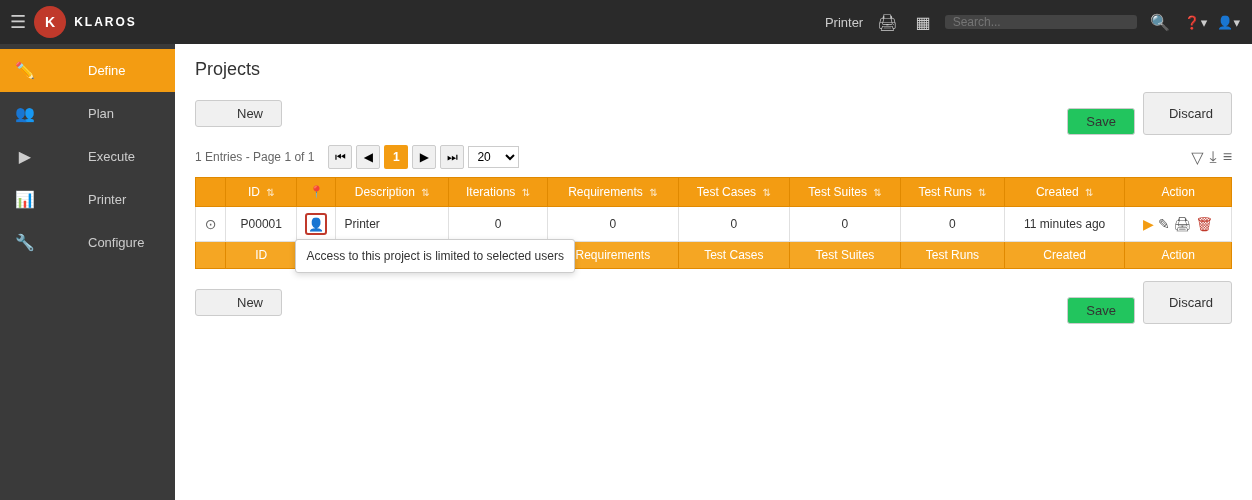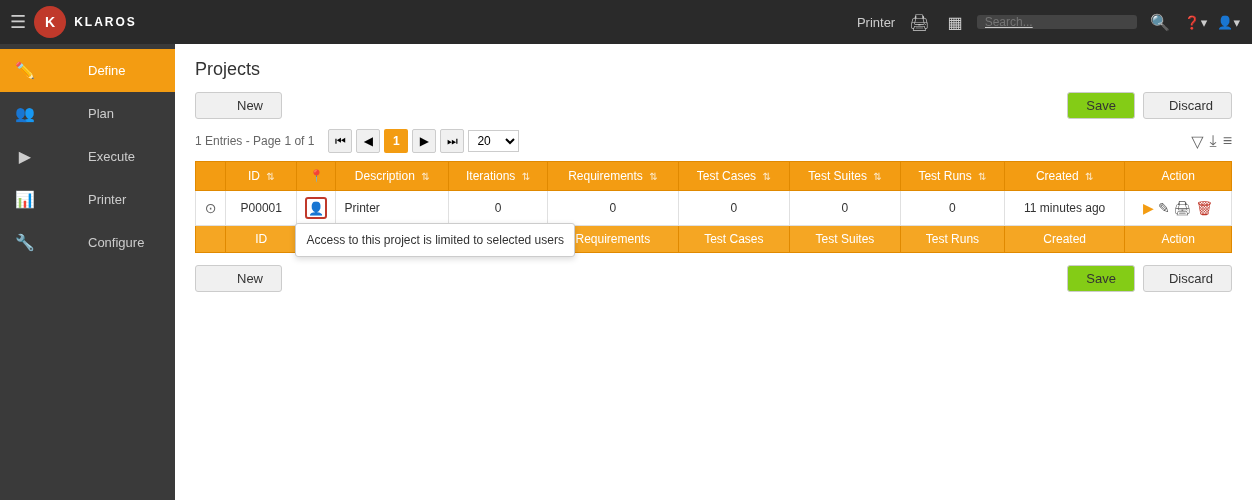--- a/index.html
+++ b/index.html
@@ -55,22 +55,21 @@
     }
     .topbar-printer-label { color: #ccc; font-size: 13px; }
     .topbar-icon-btn { color: #ccc; font-size: 16px; cursor: pointer; background: none; border: none; padding: 2px 4px; }
     .topbar-search {
       background: #444;
       border: none;
       border-radius: 3px;
       padding: 0 8px;
       color: #ccc;
       font-size: 12px;
-      width: 160px;
-      text-decoration: underline;
+      width: 192px;
     }
     .topbar-help { color: #ccc; font-size: 13px; cursor: pointer; }
     .topbar-user { color: #ccc; font-size: 13px; cursor: pointer; }
 
     
     .main-content {
       position: absolute;
       top: 44px; left: 175px; right: 0; bottom: 0;
       background: #fff;
       padding: 15px 20px;
@@ -85,21 +84,21 @@
     .toolbar-right { display: flex; gap: 8px; }
 
     .btn {
       padding: 5px 18px;
       border-radius: 3px;
       cursor: pointer;
       font-size: 13px;
       border: 1px solid transparent;
     }
     .btn-default { background: #f0f0f0; border-color: #ccc; color: #333; padding-left: 41px; }
-    .btn-save { background: #84cc16; border-color: #ccc; color: #333; }
+    .btn-save { background: #22c55e; border-color: #ccc; color: #333; margin-top: 16px; }
     .btn-discard { background: #f0f0f0; border-color: #ccc; color: #333; padding-left: 25px; }
 
     
     .pagination-bar {
       display: flex;
       align-items: center;
       justify-content: flex-start;
       gap: 4px;
       margin-bottom: 8px;
       position: relative;

